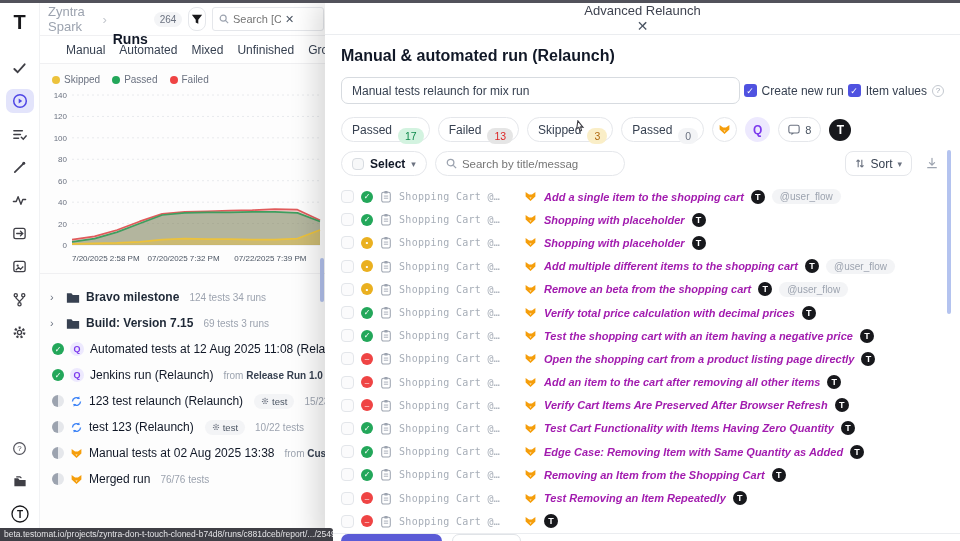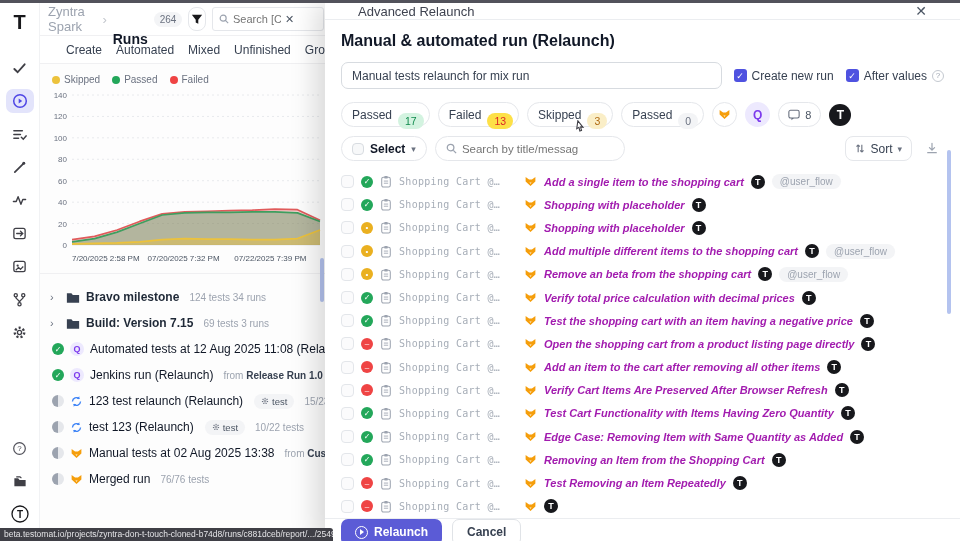--- a/index.html
+++ b/index.html
@@ -57,38 +57,38 @@
 
   
   .statusbar { position:absolute; left:0; bottom:0; width:333px; height:13px; background:#3f3f46;
     color:#e4e4e7; font-size:8.5px; line-height:13px; padding:0 4px; white-space:nowrap; overflow:hidden;
     border-top-right-radius:3px; z-index:60; }
 
   
   .modal { position:absolute; left:325px; top:3px; width:635px; height:538px; background:#fff;
     box-shadow:-10px 0 24px rgba(0,0,0,.14); display:flex; flex-direction:column; }
   .modal-header { height:33px; border-bottom:1px solid #ebedf0; display:flex; align-items:center;
-    justify-content:space-between; padding:0 33px; }
+    justify-content:space-between; padding:0 12px;flex-direction:column; }
   .modal-header .mh-title { font-size:13px; color:#3f4350; }
   .close-x { font-size:14px; color:#4b5563; cursor:pointer; }
   .modal-body { flex:1; padding:12px 16px 0; position:relative; }
   .run-title { font-size:16px; font-weight:bold; color:#111827; margin-bottom:12px; }
-  .name-row { display:flex; align-items:center; gap:12px; }
+  .name-row { display:flex; align-items:center; gap:4px; }
   .name-input { flex:1; height:27px; border:1px solid #d7dbe0; border-radius:7px; padding:0 10px;
     font-size:12px; color:#374151; font-family:"Liberation Sans",sans-serif; }
   .chk-label { display:flex; align-items:center; gap:5px; font-size:12px; color:#374151; white-space:nowrap; }
   .chk { width:13px; height:13px; border-radius:3px; background:#4f52e0; color:#fff; font-size:9px;
     display:flex; align-items:center; justify-content:center; }
   .help-dot { width:12px; height:12px; border-radius:50%; border:1px solid #c4c9d0; color:#9ca3af;
     font-size:8px; display:flex; align-items:center; justify-content:center; }
   .chips-row { display:flex; align-items:center; gap:8px; margin-top:13px; }
   .chip { display:flex; align-items:center; gap:6px; border:1px solid #e5e7eb; border-radius:13px;
     height:25px; padding:0 5px 0 10px; font-size:12px; color:#374151; background:#fff; }
   .chip-count { font-size:10.5px; border-radius:9px; padding:2px 7px;margin-top:12px; }
-  .cc-green { background:#d3f3e0; color:#0f8a4c; } .cc-red { background:#fde047; color:#dc2626; }
+  .cc-green { background:#d3f3e0; color:#0f8a4c; } .cc-red { background:#e5e5e5; color:#dc2626; }
   .cc-yellow { background:#faeec7; color:#b06a12; } .cc-gray { background:#f3f4f6; color:#6b7280; }
   .icon-chip { width:25px; height:25px; border-radius:13px; display:flex; align-items:center; justify-content:center; }
   .icon-chip.bordered { border:1px solid #e5e7eb; background:#fff; }
   .q-chip { background:#ede9fe; color:#7c3aed; font-weight:bold; font-size:12px; }
   .comment-chip { display:flex; align-items:center; gap:5px; border:1px solid #e5e7eb; border-radius:13px;
     height:25px; padding:0 9px; font-size:11px; color:#4b5563; }
   .t-avatar { width:22px; height:22px; border-radius:50%; background:#17181c; color:#fff; font-weight:bold;
     font-size:12px; display:flex; align-items:center; justify-content:center; }
   .t-avatar.small { width:14px; height:14px; font-size:9px; flex:0 0 14px; }
   .filter-row { display:flex; align-items:center; gap:8px; margin-top:9px; }
@@ -221,21 +221,21 @@
       <span style="color:#4b5563;font-size:11px;">✕</span>
     </span>
   </div>
 
   <div class="tabs">
     <svg width="13" height="13" viewBox="0 0 14 14">
         <rect x="1" y="1" width="12" height="12" rx="2" stroke="#6b7280" stroke-width="1.2" fill="none"></rect>
         <path d="M4 9.5l2.5-3 2 2L11 5" stroke="#6b7280" stroke-width="1.2" fill="none"></path>
       </svg>
 
-  <span class="tab">Create</span>
+  <span class="tab">Manual</span>
       <span class="tab">Automated</span>
       <span class="tab">Mixed</span>
       <span class="tab">Unfinished</span>
       <span class="tab">Groups</span>
     </div>
 
   <div class="legend">
       <span class="legend-item">
         <span class="legend-dot" style="background: rgb(236, 194, 60);"></span>
         <span>Skipped</span>
@@ -383,21 +383,21 @@
   <div class="modal-body">
     <div class="run-title">Manual &amp; automated run (Relaunch)</div>
     <div class="name-row">
       <input class="name-input" value="Manual tests relaunch for mix run" style="">
       <label class="chk-label">
         <span class="chk">✓</span>
         <span>Create new run</span>
       </label>
       <label class="chk-label">
         <span class="chk">✓</span>
-        <span>After values</span>
+        <span>Item values</span>
         <span class="help-dot">?</span>
       </label>
     </div>
 
     <div class="chips-row">
 
       <span class="chip">
           <span>Passed</span>
           <span class="chip-count cc-green">17</span>
         </span>

